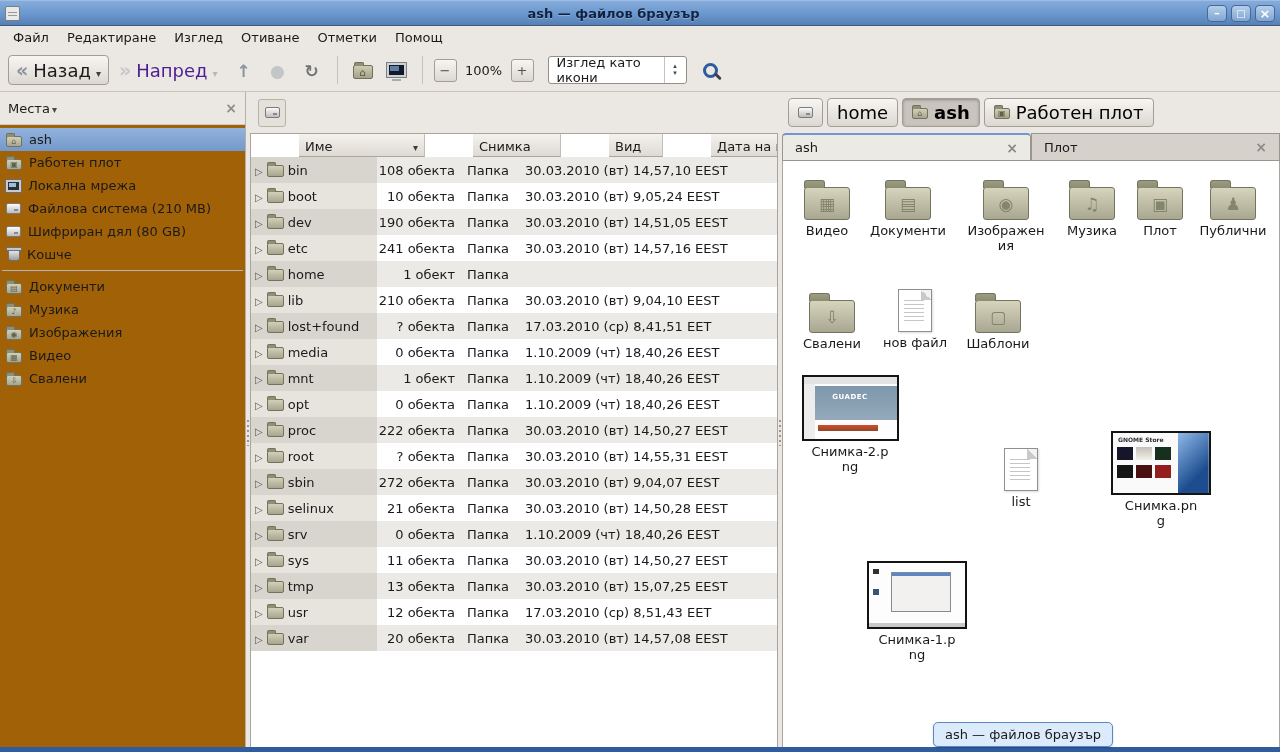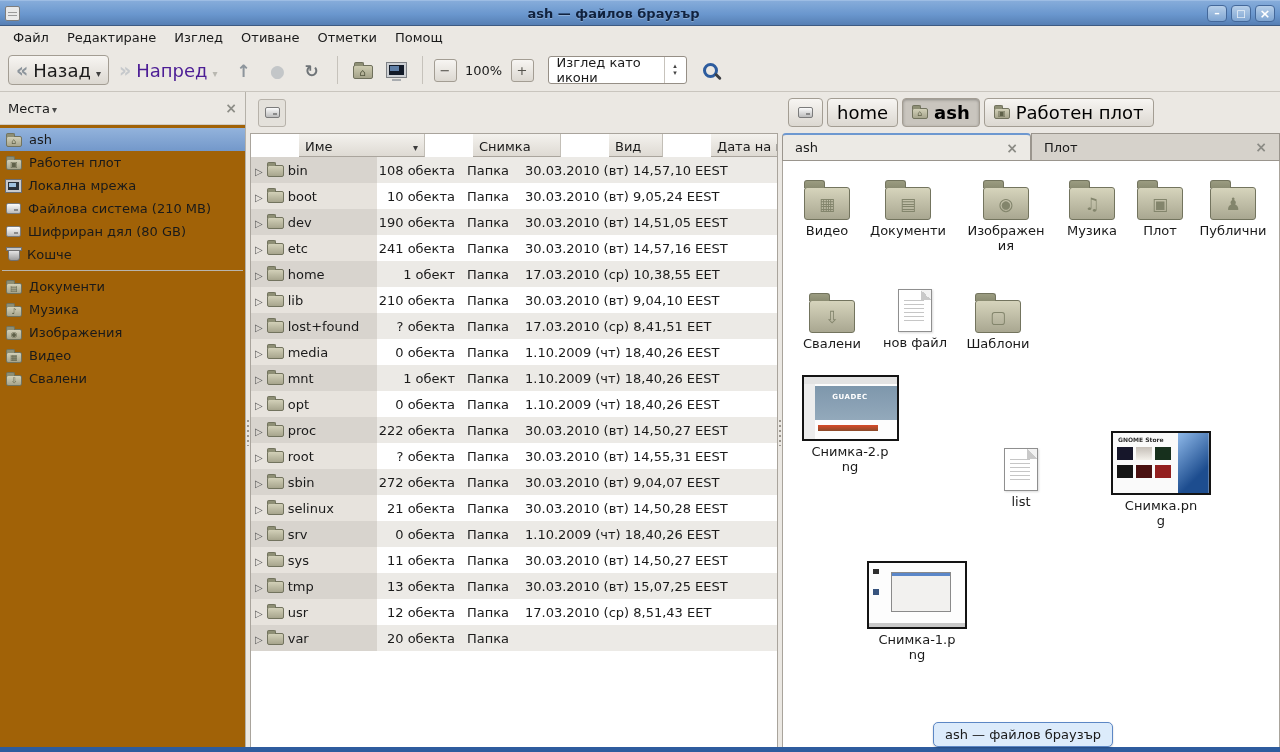--- a/index.html
+++ b/index.html
@@ -425,21 +425,20 @@
                 </div>
 
                 <div class="trow">
                   <div class="tc name">
                     <span class="i-expander"></span>
                     <span class="sfolder"></span>
                     <span class="nm">home</span>
                   </div>
                   <div class="tc size">1 обект</div>
                   <div class="tc type">Папка</div>
-                  <div class="tc date">17.03.2010 (ср) 10,38,55 EET</div>
                 </div>
 
                 <div class="trow">
                   <div class="tc name">
                     <span class="i-expander"></span>
                     <span class="sfolder"></span>
                     <span class="nm">lib</span>
                   </div>
                   <div class="tc size">210 обекта</div>
                   <div class="tc type">Папка</div>
@@ -579,20 +578,21 @@
                 </div>
 
                 <div class="trow">
                   <div class="tc name">
                     <span class="i-expander"></span>
                     <span class="sfolder"></span>
                     <span class="nm">var</span>
                   </div>
                   <div class="tc size">20 обекта</div>
                   <div class="tc type">Папка</div>
+                  <div class="tc date">30.03.2010 (вт) 14,57,08 EEST</div>
                 </div>
 
             </div>
           </div>
         </div>
 
         <div class="handle"></div>
 
         <div class="rightpane">
           <div class="pathbar">

